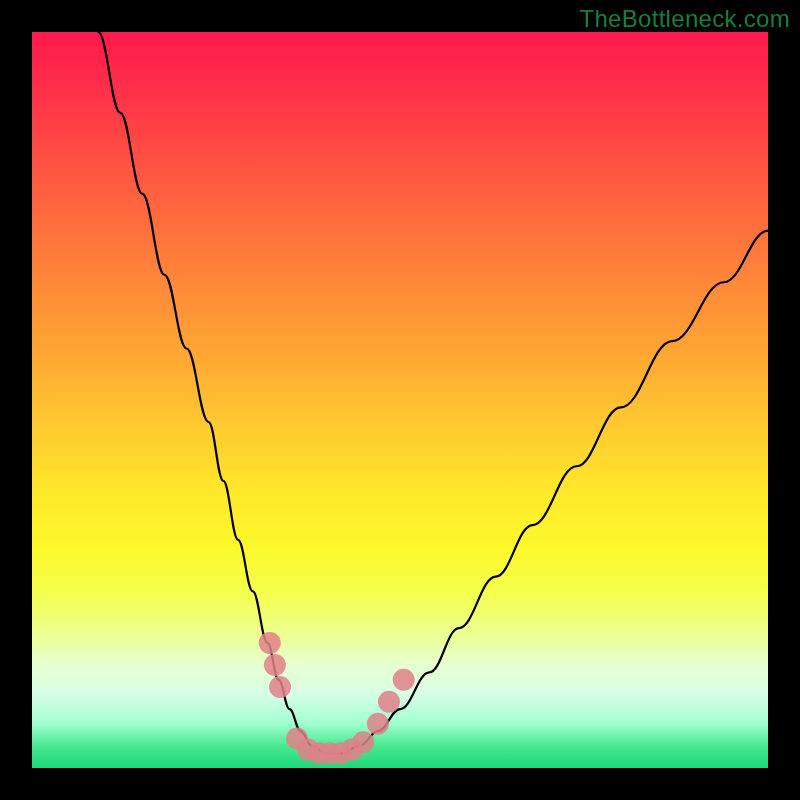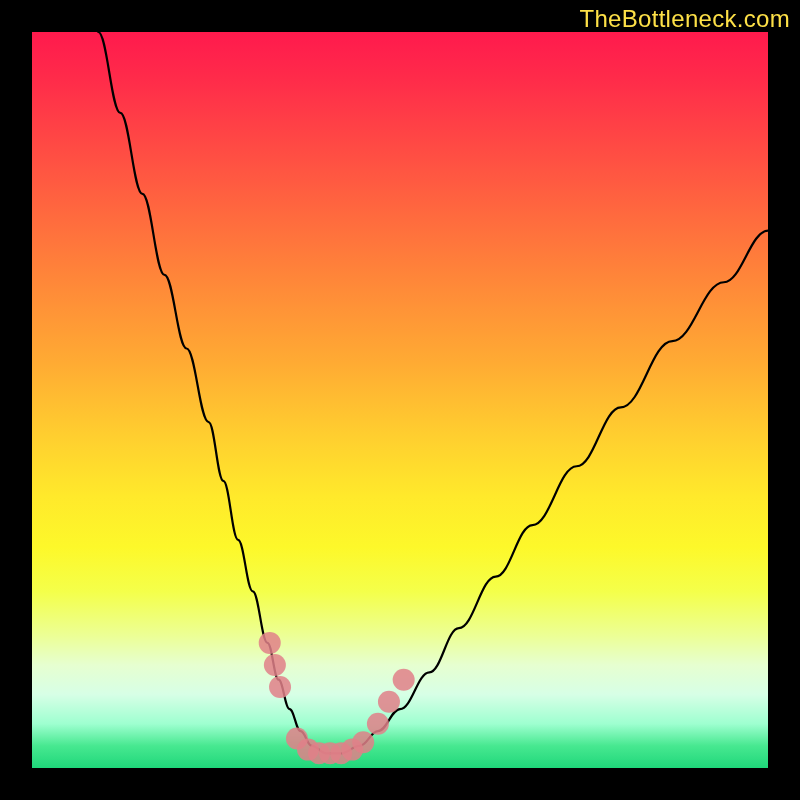--- a/index.html
+++ b/index.html
@@ -41,21 +41,21 @@
       #d7ffe6 90%,
       #9effd0 94%,
       #47e890 97%,
       #1fd77a 100%
     );
   }
   .watermark {
     position: absolute;
     top: 5px;
     right: 10px;
-    color: #fde047;
+    color: #15803d;
     font-size: 24px;
     font-weight: 500;
     letter-spacing: 0.3px;
     z-index: 5;
   }
   svg.curve {
     position: absolute;
     top: 0;
     left: 0;
     width: 736px;

